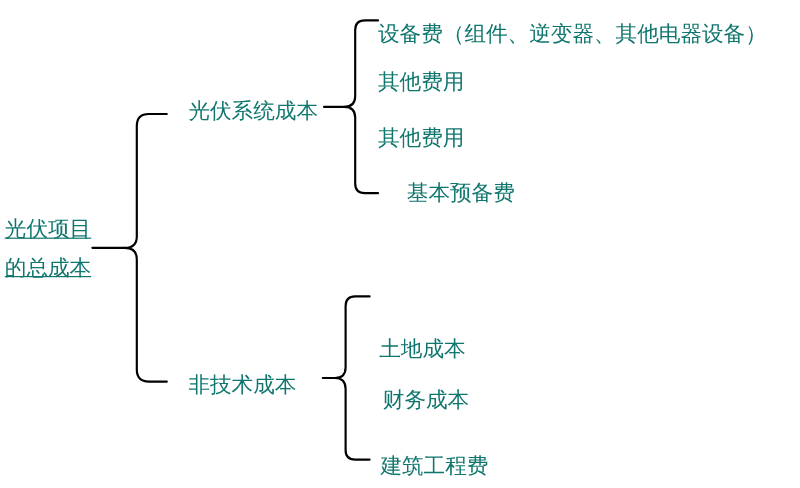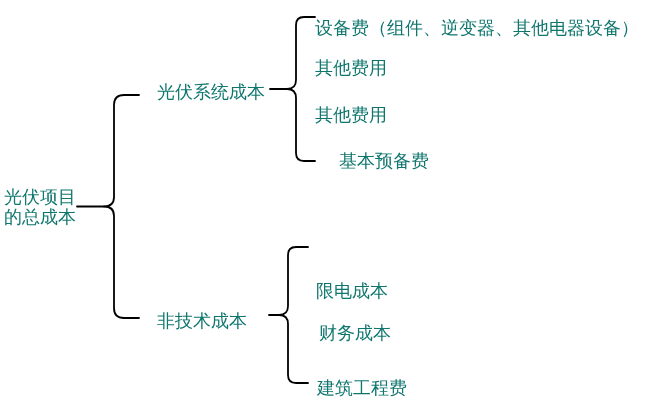--- a/index.html
+++ b/index.html
@@ -21,21 +21,22 @@
     position: absolute;
     transform: translateY(-50%);
     font-size: 18px;
     line-height: 20px;
     white-space: nowrap;
     color: #0f766e;
   }
   .node.root {
     width: 72px;
     white-space: normal;
-    line-height: 20px;
+    line-height: 32px;
+    text-decoration: underline;
   }
 </style>
 </head>
 <body>
 
 <div class="canvas">
 
   <svg class="links" viewBox="0 0 667 407" xmlns="http://www.w3.org/2000/svg" fill="none" stroke="#000000" stroke-width="1.8" stroke-linecap="round" stroke-linejoin="round">
     <path d="M77,206.5 L104,206.5"></path>
     <path d="M139,95 L124,95 Q114,95 114,105 L114,197 Q114,206.5 104,206.5 Q114,206.5 114,216 L114,308 Q114,318 124,318 L139,318"></path>
@@ -53,19 +54,19 @@
 
   <div class="node" style="left:315px; top:28px;">设备费（组件、逆变器、其他电器设备）</div>
 
   <div class="node" style="left:315px; top:68px;">其他费用</div>
 
   <div class="node" style="left:315px; top:115px;">其他费用</div>
 
   <div class="node" style="left:315px; top:161px;margin-left:24px;">基本预备费</div>
 
 
-  <div class="node" style="left:316px; top:291px;">限电成本</div>
+  <div class="node" style="left:316px; top:291px;">土地成本</div>
 
   <div class="node" style="left:319px; top:333px;">财务成本</div>
 
   <div class="node" style="left:317px; top:388px;">建筑工程费</div>
 
 </div>
 
 </body></html>

